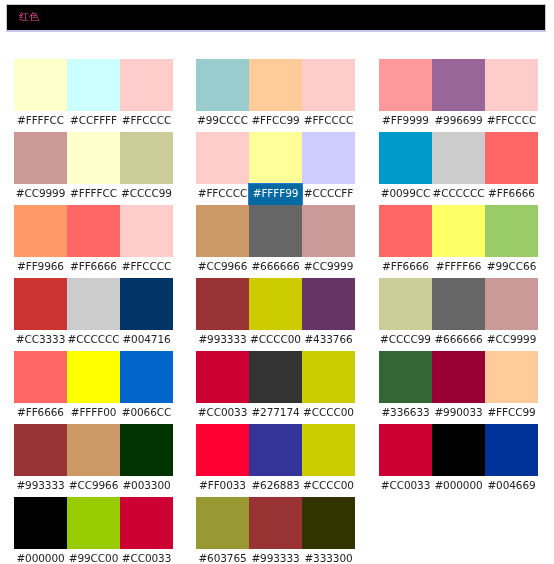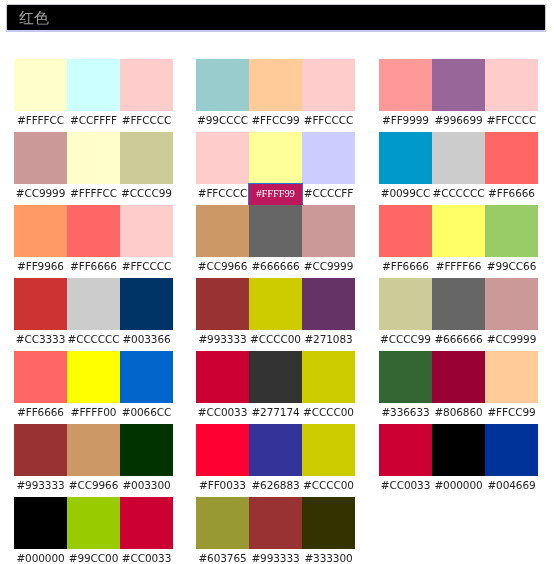--- a/index.html
+++ b/index.html
@@ -24,23 +24,23 @@
     height: 28px;
     background: #000000;
     border: 1px solid #c9c9d6;
     border-bottom: 2px solid #c6c9ec;
     box-sizing: border-box;
   }
   .header-title {
     position: absolute;
     left: 12px;
     top: 5px;
-    color: #a3a3a3;
-    font-size: 15px;
-    font-family: Liberation Serif, serif;
+    color: #ec4899;
+    font-size: 10px;
+    font-family: Liberation Mono, monospace;
     line-height: 16px;
     letter-spacing: 0px;
     white-space: nowrap;
   }
 
   
   .palette {
     position: absolute;
     left: 0px;
     top: 42px;
@@ -83,24 +83,23 @@
     line-height: 19px;
     text-align: center;
     font-size: 10.5px;
     font-family: "DejaVu Sans", "Liberation Sans", sans-serif;
     color: #222222;
     white-space: nowrap;
     letter-spacing: -0.1px;
     box-sizing: border-box;
   }
   .swatch-label.selected {
-    background: #be185d;
+    background: #0369a1;
     color: #ffffff;
     outline: 1px solid #2277dd;
-    font-family: Liberation Serif, serif;
   }
 </style>
 </head>
 <body>
 
 <div class="header-bar">
   <div class="header-title">红色</div>
 </div>
 
 <div class="palette" id="palette-root">
@@ -143,21 +142,21 @@
       </div>
       <div class="swatch-row">
         <div class="swatch-strip">
           <div class="swatch" style="background: rgb(204, 51, 51);"></div>
           <div class="swatch" style="background: rgb(204, 204, 204);"></div>
           <div class="swatch" style="background: rgb(0, 51, 102);"></div>
         </div>
         <div class="label-strip">
           <div class="swatch-label">#CC3333</div>
           <div class="swatch-label">#CCCCCC</div>
-          <div class="swatch-label">#003366</div>
+          <div class="swatch-label">#004716</div>
         </div>
       </div>
       <div class="swatch-row">
         <div class="swatch-strip">
           <div class="swatch" style="background: rgb(255, 102, 102);"></div>
           <div class="swatch" style="background: rgb(255, 255, 0);"></div>
           <div class="swatch" style="background: rgb(0, 102, 204);"></div>
         </div>
         <div class="label-strip">
           <div class="swatch-label">#FF6666</div>
@@ -229,21 +228,21 @@
       </div>
       <div class="swatch-row">
         <div class="swatch-strip">
           <div class="swatch" style="background: rgb(153, 51, 51);"></div>
           <div class="swatch" style="background: rgb(204, 204, 0);"></div>
           <div class="swatch" style="background: rgb(102, 51, 102);"></div>
         </div>
         <div class="label-strip">
           <div class="swatch-label">#993333</div>
           <div class="swatch-label">#CCCC00</div>
-          <div class="swatch-label">#271083</div>
+          <div class="swatch-label">#433766</div>
         </div>
       </div>
       <div class="swatch-row">
         <div class="swatch-strip">
           <div class="swatch" style="background: rgb(204, 0, 51);"></div>
           <div class="swatch" style="background: rgb(51, 51, 51);"></div>
           <div class="swatch" style="background: rgb(204, 204, 0);"></div>
         </div>
         <div class="label-strip">
           <div class="swatch-label">#CC0033</div>
@@ -326,21 +325,21 @@
         </div>
       </div>
       <div class="swatch-row">
         <div class="swatch-strip">
           <div class="swatch" style="background: rgb(51, 102, 51);"></div>
           <div class="swatch" style="background: rgb(153, 0, 51);"></div>
           <div class="swatch" style="background: rgb(255, 204, 153);"></div>
         </div>
         <div class="label-strip">
           <div class="swatch-label">#336633</div>
-          <div class="swatch-label">#806860</div>
+          <div class="swatch-label">#990033</div>
           <div class="swatch-label">#FFCC99</div>
         </div>
       </div>
       <div class="swatch-row">
         <div class="swatch-strip">
           <div class="swatch" style="background: rgb(204, 0, 51);"></div>
           <div class="swatch" style="background: rgb(0, 0, 0);"></div>
           <div class="swatch" style="background: rgb(0, 51, 153);"></div>
         </div>
         <div class="label-strip">

